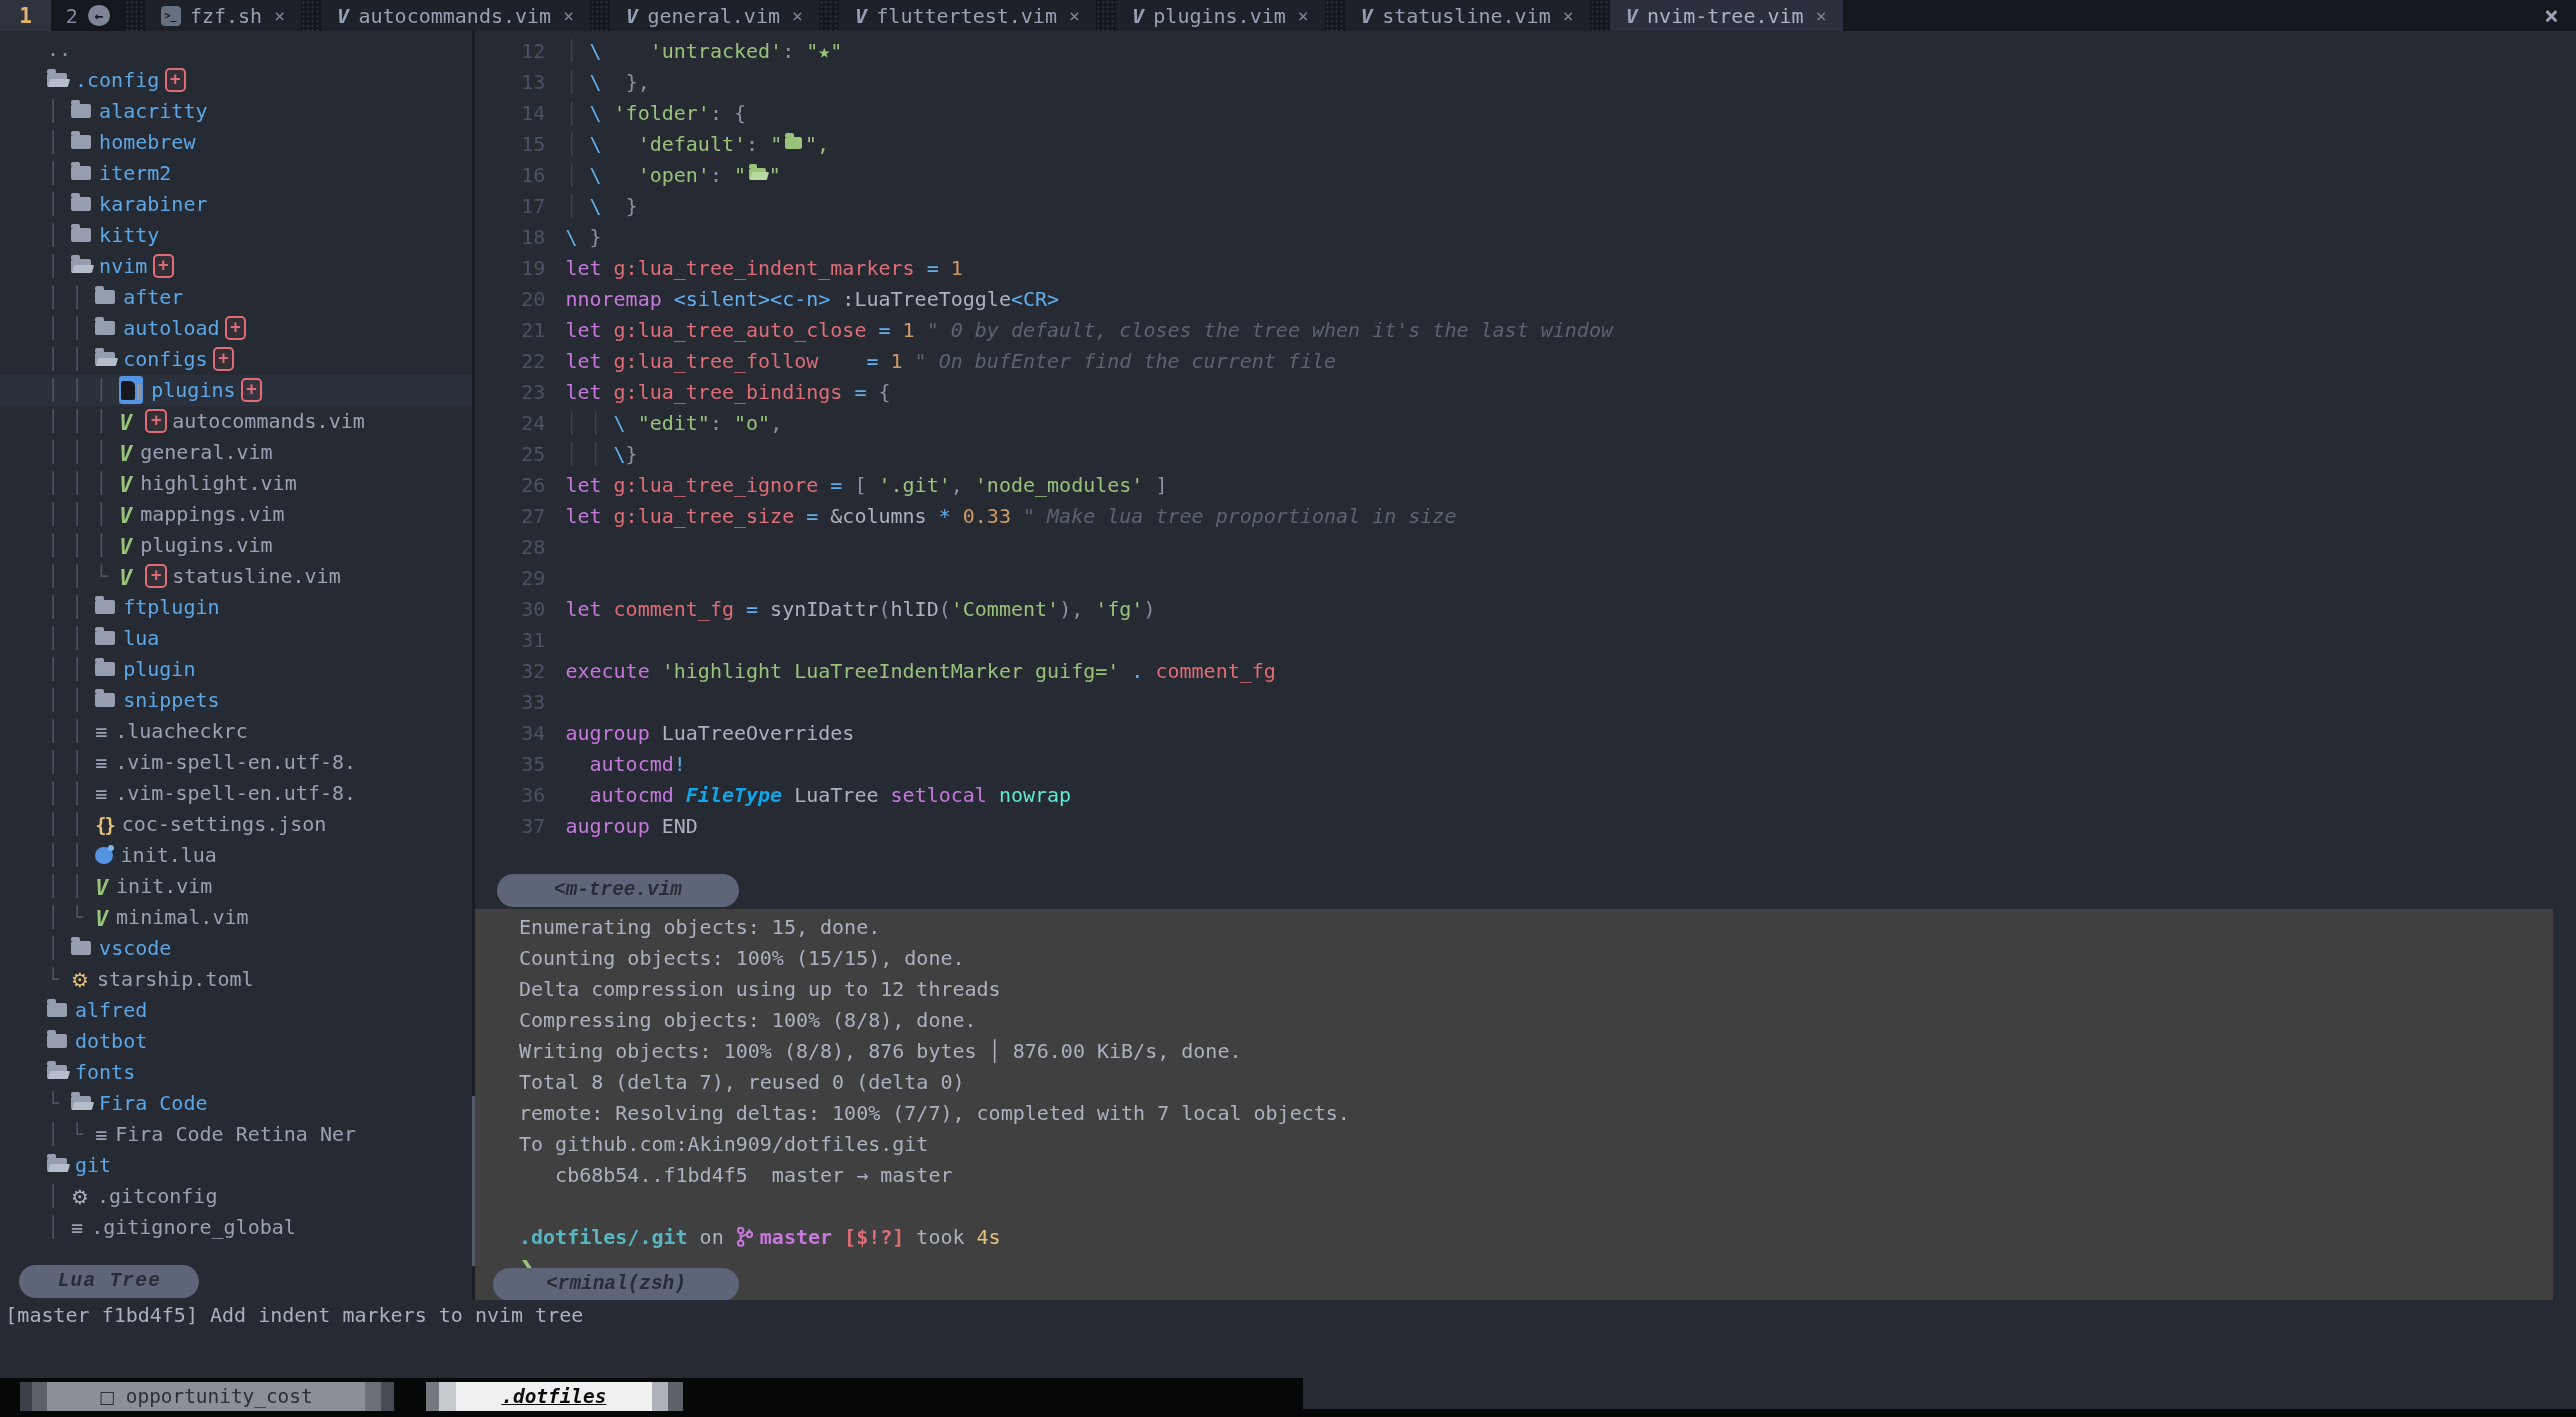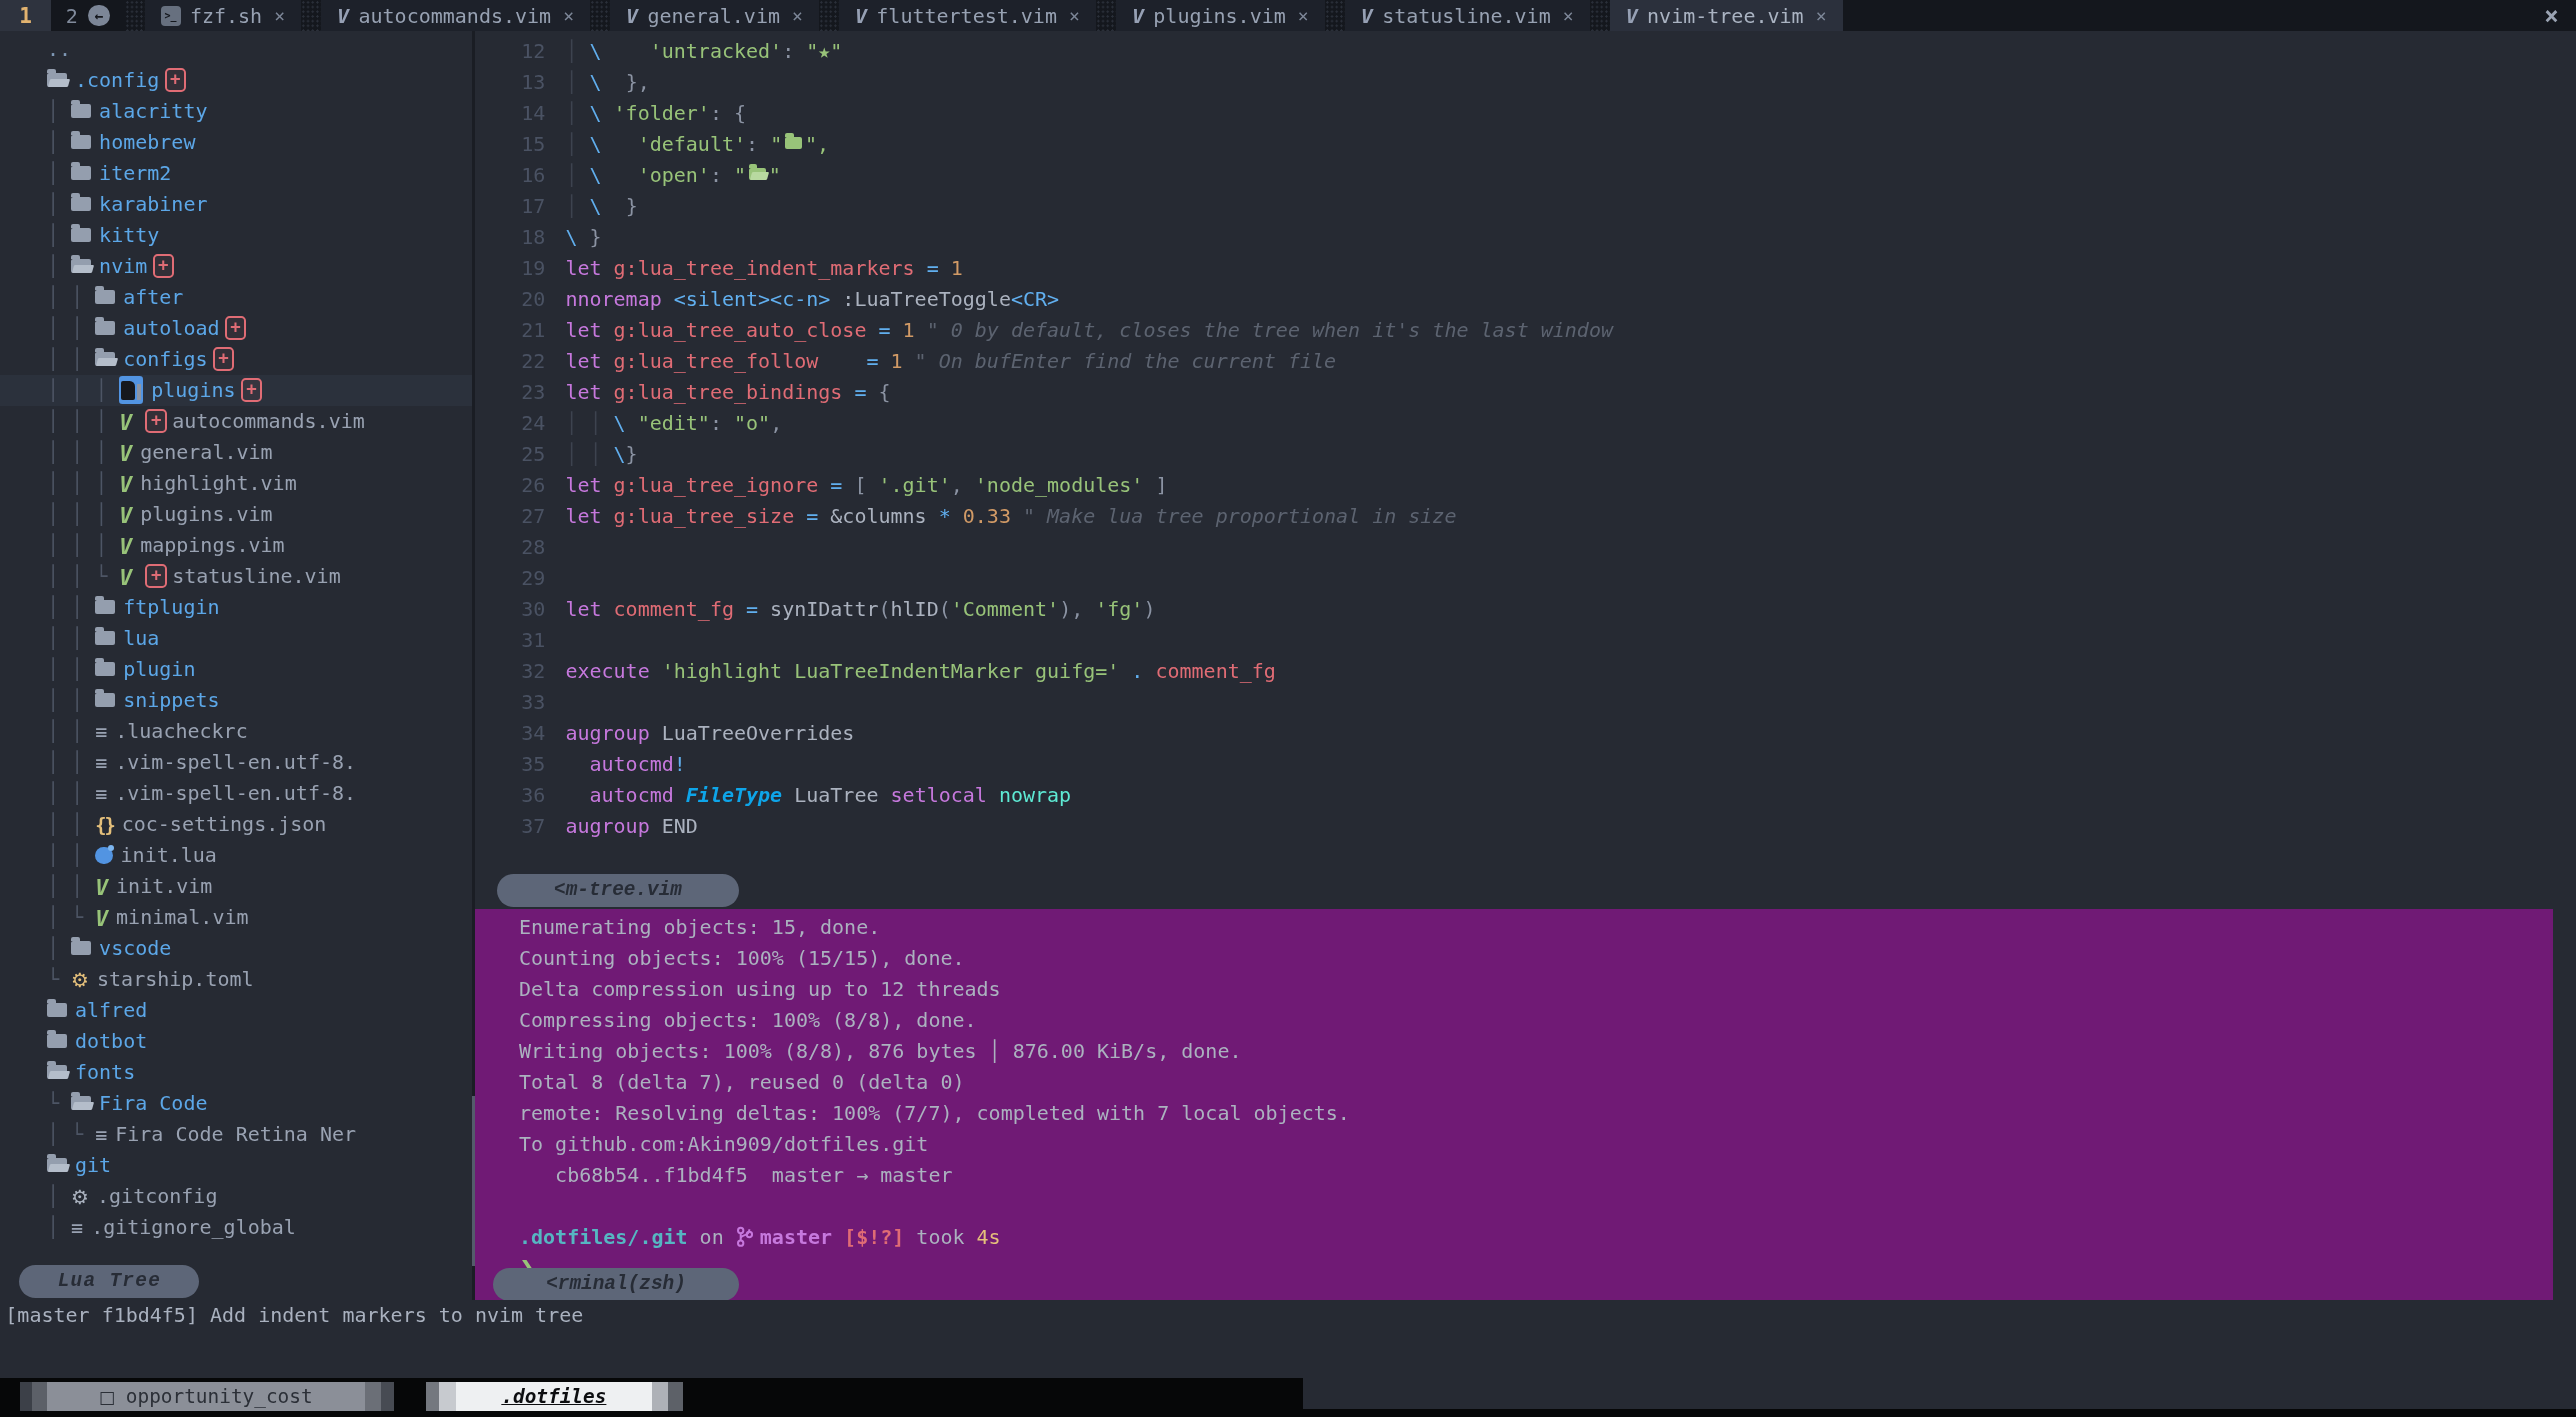--- a/index.html
+++ b/index.html
@@ -68,21 +68,21 @@
   .s-s{color:#98c379;}
   .s-c{color:#5c6370;font-style:italic;}
   .s-f{color:#abb2bf;}
   .s-p{color:#8b93a3;}
   .s-t{color:#0ea5e9;font-style:italic;font-weight:bold;}
   .s-y{color:#5eead4;}
   .s-w{color:#abb2bf;}
   .mini-folder{width:17.4px;height:12.7px;margin:0 2.7px;margin-top:-5.3px;}
 
   
-  .terminal{position:absolute;left:475px;top:909px;width:2078px;height:391px;background:#701a75;padding:2.7px 0 0 44px;box-sizing:border-box;overflow:hidden;color:#b2b9c5;}
+  .terminal{position:absolute;left:475px;top:909px;width:2078px;height:391px;background:#404040;padding:2.7px 0 0 44px;box-sizing:border-box;overflow:hidden;color:#b2b9c5;}
   .tline{height:31px;line-height:31px;white-space:pre;}
   .s-cb{color:#56b6c2;font-weight:bold;}
   .s-mb{color:#c678dd;font-weight:bold;}
   .s-rb{color:#e06c75;font-weight:bold;}
   .s-yb{color:#e5c07b;font-weight:normal;}
   .s-gr{color:#98c379;font-weight:bold;font-family:"DejaVu Sans","DejaVu Sans Mono",sans-serif;}
   .branchsvg{vertical-align:-4px;margin-right:6.7px;}
 
   
   .pill{position:absolute;height:33px;line-height:33px;border-radius:17.4px;background:#5d6678;color:#272c36;
@@ -174,22 +174,22 @@
       <div class="trow"><span class="tprefix">│ </span><span class="ic ic-folder"></span><span class="lab-dir">karabiner</span></div>
       <div class="trow"><span class="tprefix">│ </span><span class="ic ic-folder"></span><span class="lab-dir">kitty</span></div>
       <div class="trow"><span class="tprefix">│ </span><span class="ic ic-folder open"></span><span class="lab-dir">nvim</span><span class="plusbadge"></span></div>
       <div class="trow"><span class="tprefix">│ │ </span><span class="ic ic-folder"></span><span class="lab-dir">after</span></div>
       <div class="trow"><span class="tprefix">│ │ </span><span class="ic ic-folder"></span><span class="lab-dir">autoload</span><span class="plusbadge"></span></div>
       <div class="trow"><span class="tprefix">│ │ </span><span class="ic ic-folder open"></span><span class="lab-dir">configs</span><span class="plusbadge"></span></div>
       <div class="trow sel"><span class="tprefix">│ │ │ </span><span class="ic ic-sel"></span><span class="lab-dir">plugins</span><span class="plusbadge"></span></div>
       <div class="trow"><span class="tprefix">│ │ │ </span><span class="ic ic-v green">V</span><span class="plusbadge"></span><span class="lab-file">autocommands.vim</span></div>
       <div class="trow"><span class="tprefix">│ │ │ </span><span class="ic ic-v green">V</span><span class="lab-file">general.vim</span></div>
       <div class="trow"><span class="tprefix">│ │ │ </span><span class="ic ic-v green">V</span><span class="lab-file">highlight.vim</span></div>
+      <div class="trow"><span class="tprefix">│ │ │ </span><span class="ic ic-v green">V</span><span class="lab-file">mappings.vim</span></div>
       <div class="trow"><span class="tprefix">│ │ │ </span><span class="ic ic-v green">V</span><span class="lab-file">plugins.vim</span></div>
-      <div class="trow"><span class="tprefix">│ │ │ </span><span class="ic ic-v green">V</span><span class="lab-file">mappings.vim</span></div>
       <div class="trow"><span class="tprefix">│ │ └ </span><span class="ic ic-v green">V</span><span class="plusbadge"></span><span class="lab-file">statusline.vim</span></div>
       <div class="trow"><span class="tprefix">│ │ </span><span class="ic ic-folder"></span><span class="lab-dir">ftplugin</span></div>
       <div class="trow"><span class="tprefix">│ │ </span><span class="ic ic-folder"></span><span class="lab-dir">lua</span></div>
       <div class="trow"><span class="tprefix">│ │ </span><span class="ic ic-folder"></span><span class="lab-dir">plugin</span></div>
       <div class="trow"><span class="tprefix">│ │ </span><span class="ic ic-folder"></span><span class="lab-dir">snippets</span></div>
       <div class="trow"><span class="tprefix">│ │ </span><span class="ic ic-tx">≡</span><span class="lab-file">.luacheckrc</span></div>
       <div class="trow"><span class="tprefix">│ │ </span><span class="ic ic-tx">≡</span><span class="lab-file">.vim-spell-en.utf-8.</span></div>
       <div class="trow"><span class="tprefix">│ │ </span><span class="ic ic-tx">≡</span><span class="lab-file">.vim-spell-en.utf-8.</span></div>
       <div class="trow"><span class="tprefix">│ │ </span><span class="ic ic-js">{}</span><span class="lab-file">coc-settings.json</span></div>
       <div class="trow"><span class="tprefix">│ │ </span><span class="ic ic-lua"></span><span class="lab-file">init.lua</span></div>

